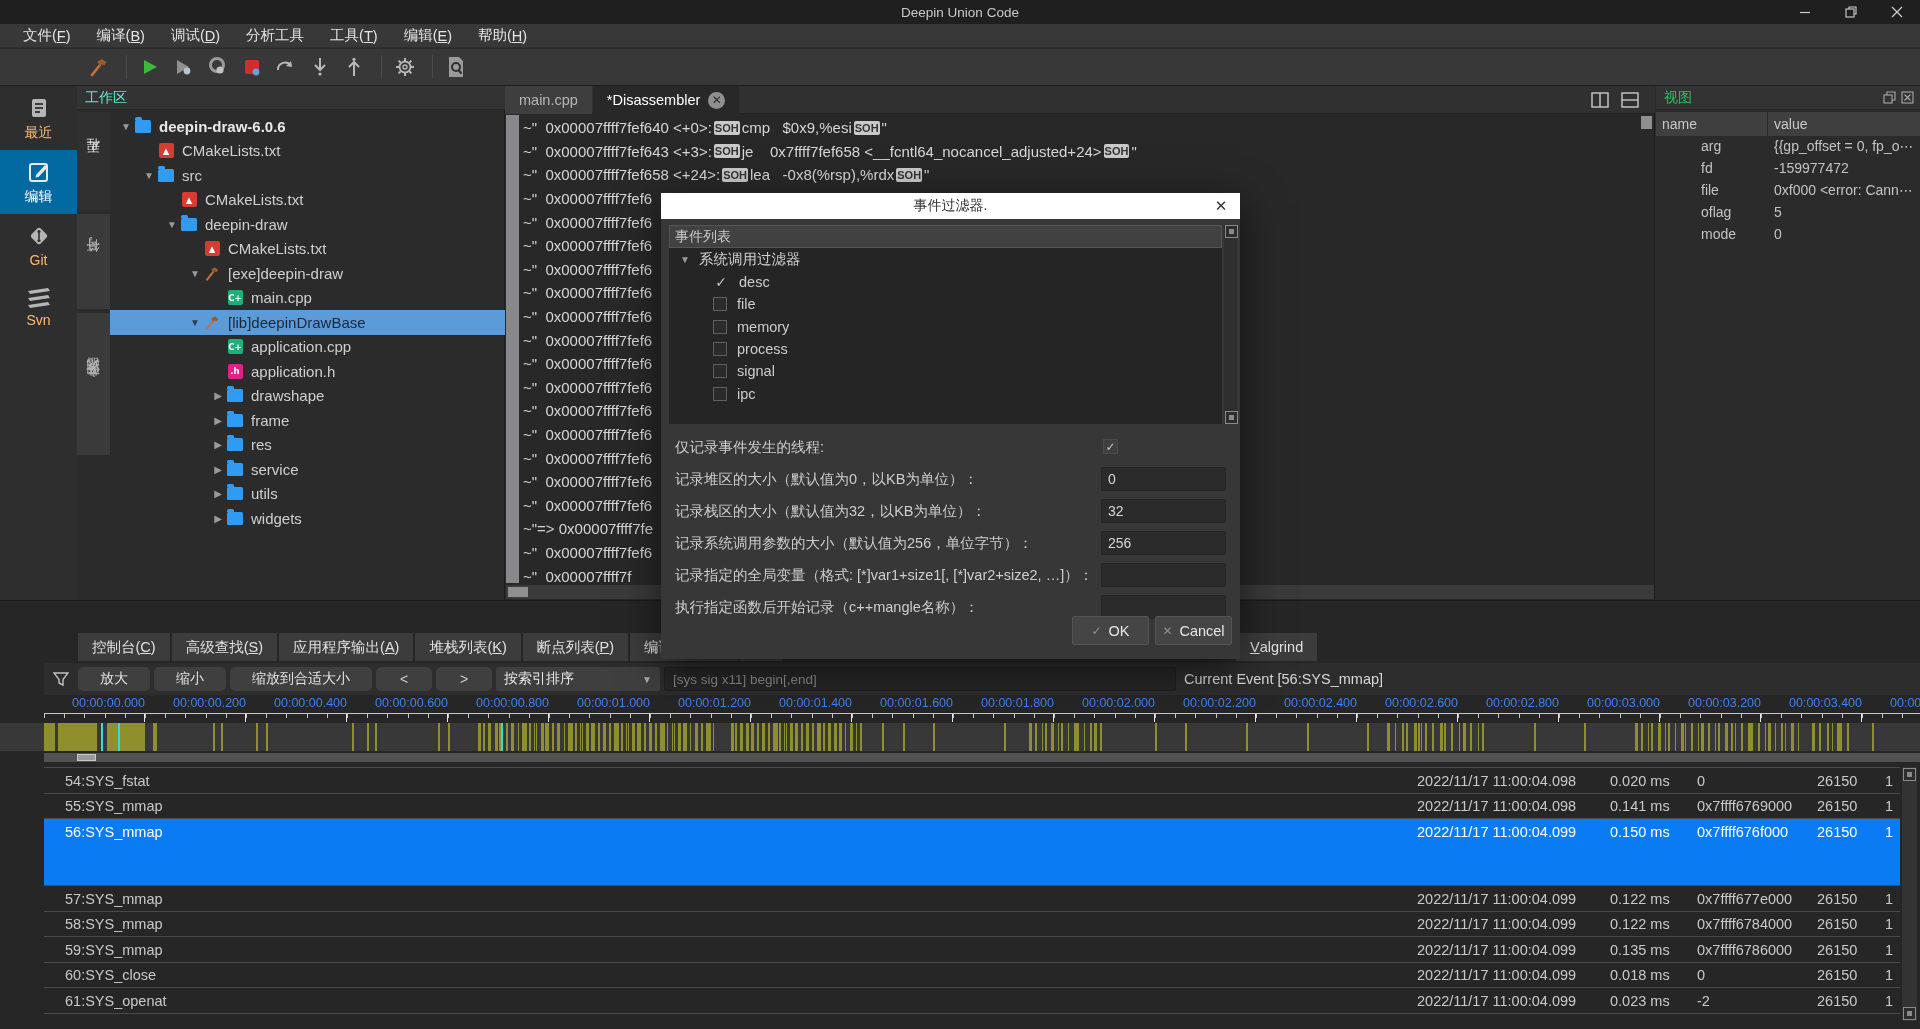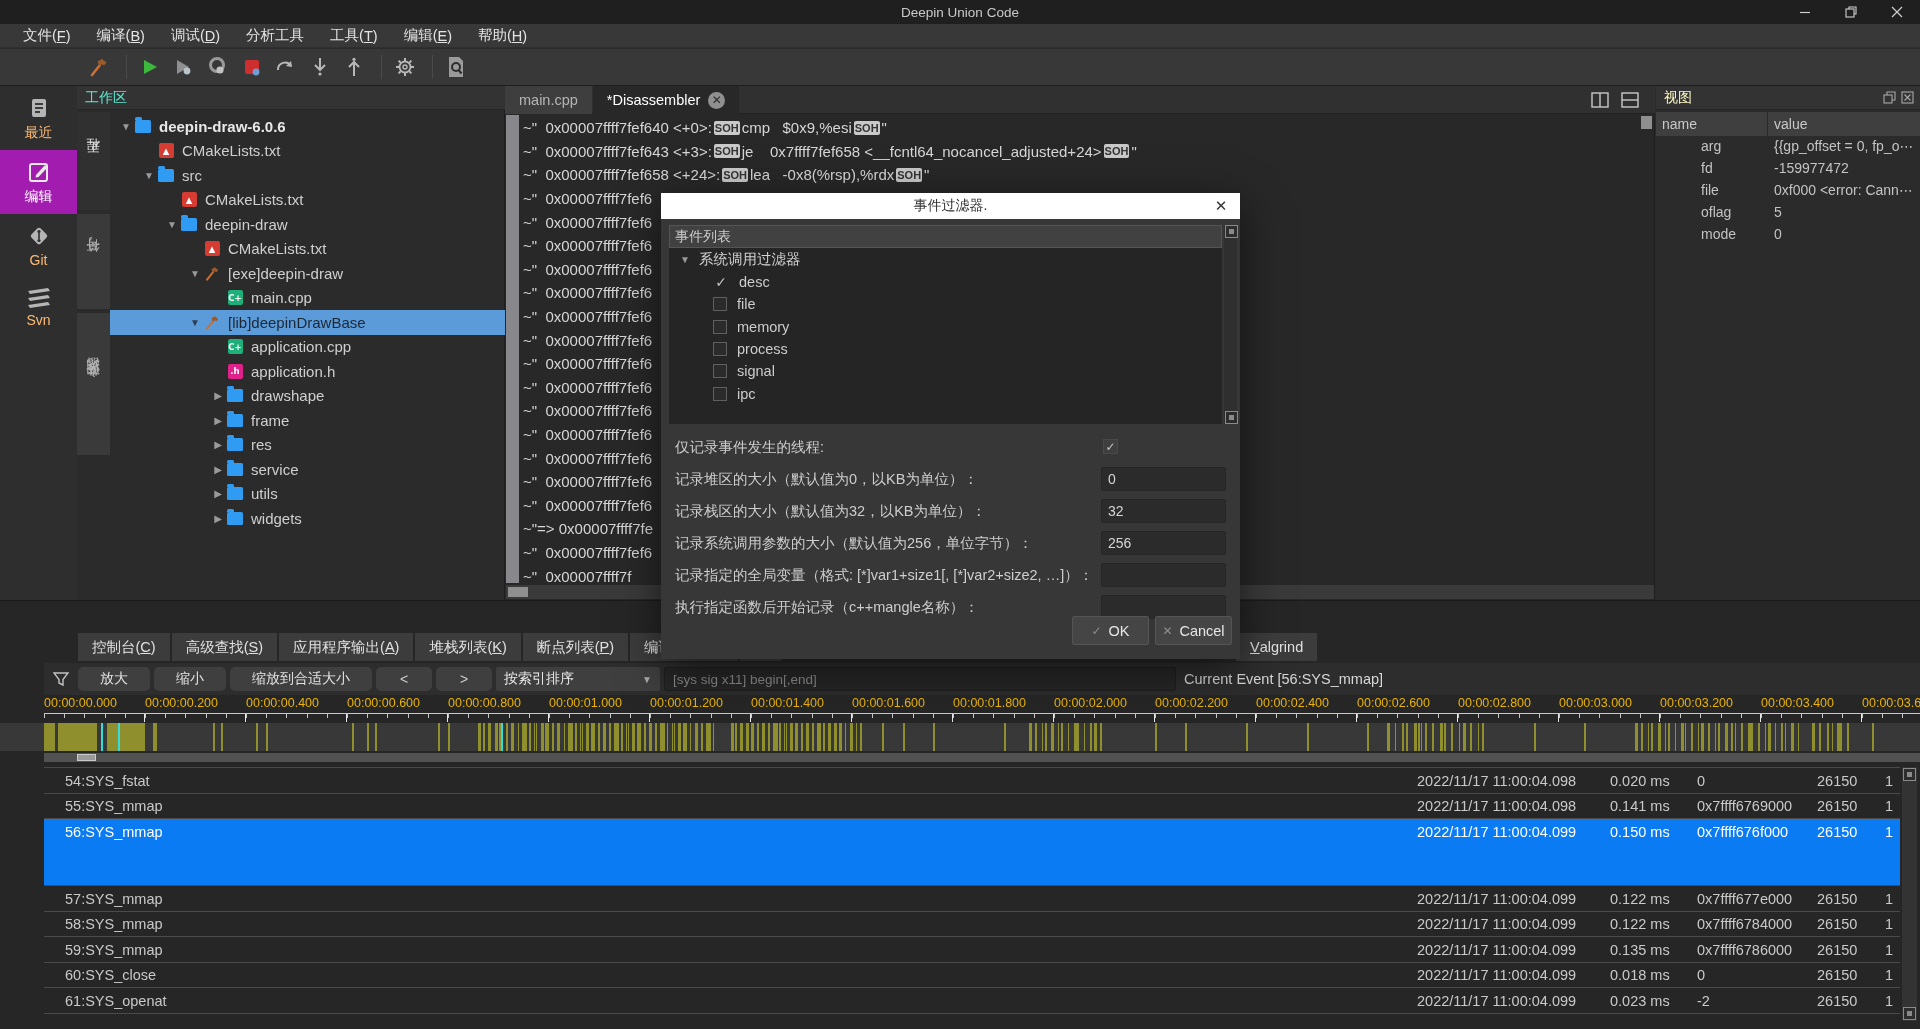--- a/index.html
+++ b/index.html
@@ -19,21 +19,21 @@
   .menuitem u { text-decoration:underline; }
   .toolbar { position:absolute; left:0; top:49px; width:1920px; height:37px; background:#383838;
     display:flex; align-items:center; border-bottom:1px solid #1e1e1e; padding-left:84px; }
   .ticon { width:30px; height:26px; display:flex; align-items:center; justify-content:center;
     color:#b8b8b8; font-size:19px; margin-right:4px; }
   .tsep { width:1px; height:24px; background:#4a4a4a; margin:0 8px; }
 
   
   .activitybar { position:absolute; left:0; top:86px; width:77px; height:514px; background:#2e2e2e; }
   .actitem { width:77px; padding:10px 0 8px 0; display:flex; flex-direction:column; align-items:center; gap:4px; }
-  .actitem.active { background:#a21caf; }
+  .actitem.active { background:#0369a1; }
   .actitem .lbl { font-size:14px; color:#fdba74; }
   .actitem.active .lbl { color:#ffffff; }
 
   
   .workspace { position:absolute; left:77px; top:86px; width:428px; height:514px; background:#2b2b2b; border-right:1px solid #1e1e1e; }
   .ws-header { position:absolute; left:0; top:0; width:428px; height:24px; background:#333333;
     font-size:14px; color:#5eead4; display:flex; align-items:center; padding-left:8px; border-bottom:1px solid #262626; }
   .vtabs { position:absolute; left:0; top:26px; width:33px; height:486px; }
   .vtab { width:33px; background:#3a3a3a; color:#b5b5b5; font-size:13.5px; margin-bottom:4px;
     writing-mode:vertical-rl; transform:rotate(180deg); display:flex; align-items:center; justify-content:center;
@@ -66,21 +66,21 @@
   .dline { height:23.6px; display:flex; align-items:center; font-size:15px; color:#d6d6d6; white-space:pre; }
   .chip { display:inline-block; background:#c9c9c9; color:#333; font-size:11px; line-height:14px;
     border-radius:2px; padding:0 1px; margin:0 2px; font-weight:bold; }
   .ed-hscroll { position:absolute; left:1px; bottom:1px; width:1148px; height:14px; background:#3a3a3a; }
   .ed-hscroll .handle { position:absolute; left:2px; top:2px; width:20px; height:10px; background:#8f8f8f; }
   .ed-vhandle { position:absolute; right:2px; top:30px; width:11px; height:13px; background:#8f8f8f; }
 
   
   .viewpanel { position:absolute; left:1656px; top:86px; width:264px; height:514px; background:#2b2b2b; }
   .vp-header { position:absolute; left:0; top:0; width:264px; height:24px; background:#333333; border-bottom:1px solid #262626;
-    font-size:14px; color:#fef9c3; display:flex; align-items:center; padding:0 8px; }
+    font-size:14px; color:#22c55e; display:flex; align-items:center; padding:0 8px; }
   .vp-hicons { position:absolute; right:6px; top:5px; display:flex; gap:5px; }
   .vp-thead { position:absolute; left:0; top:26px; width:264px; height:24px; background:#3f3f3f; display:flex; font-size:14px; color:#c9c9c9; }
   .vp-thead .c1 { width:112px; padding-left:6px; border-right:1px solid #2b2b2b; display:flex; align-items:center; }
   .vp-thead .c2 { flex:1; padding-left:6px; display:flex; align-items:center; }
   .vp-rows { position:absolute; left:0; top:52px; width:264px; }
   .vprow { height:22px; display:flex; font-size:14px; color:#c3c3c3; }
   .vprow .c1 { width:112px; padding-left:45px; white-space:nowrap; }
   .vprow .c2 { flex:1; padding-left:6px; white-space:nowrap; overflow:hidden; }
 
   
@@ -96,21 +96,21 @@
   .tbtn { height:24px; background:#3f3f3f; color:#e2e2e2; font-size:14px; border-radius:5px;
     display:flex; align-items:center; justify-content:center; padding:0 22px; margin-right:4px; }
   .tbtn.sym { width:56px; padding:0; color:#cccccc; }
   .tdrop { height:24px; width:164px; background:#3f3f3f; border-radius:2px; color:#e8e8e8; font-size:14px;
     display:flex; align-items:center; padding:0 8px; justify-content:space-between; margin-right:4px; }
   .tdrop .car { font-size:10px; color:#aaaaaa; }
   .tsearch { height:24px; width:512px; background:#262626; border-radius:2px; color:#8a8a8a; font-size:13.5px;
     display:flex; align-items:center; padding:0 8px; border:1px solid #1f1f1f; }
   .curevent { margin-left:8px; font-size:14.5px; color:#d8d8d8; white-space:nowrap; }
   .axis { position:absolute; left:44px; top:95px; width:1876px; height:16px; display:flex; overflow:hidden; }
-  .axis span { width:101px; flex:none; font-size:12.5px; color:#eab308; white-space:nowrap; }
+  .axis span { width:101px; flex:none; font-size:12.5px; color:#3b82f6; white-space:nowrap;text-align:right; }
   .tickstrip { position:absolute; left:44px; top:112px; width:1876px; height:9px; border-top:1px solid #c8c8c8;
     background:
       repeating-linear-gradient(90deg,#c8c8c8 0 1px,transparent 1px 20.2px),
       repeating-linear-gradient(90deg,transparent 0, transparent 100px,#e8e8e8 100px 101px);
     background-size:1876px 4px,1876px 9px; background-repeat:no-repeat; }
   .band { position:absolute; left:0px; top:122px; width:1920px; height:28px; background:#383838; overflow:hidden; }
   .bmark { position:absolute; top:0; bottom:0; background:#8f8f2e; }
   .bmark.cy { background:#35dcdc; }
   .tl-scroll { position:absolute; left:44px; top:152px; width:1876px; height:9px; background:#525252; }
   .tl-scroll .handle { position:absolute; left:33px; top:1px; width:19px; height:7px; background:#9a9a9a; border:1px solid #c9c9c9; }

